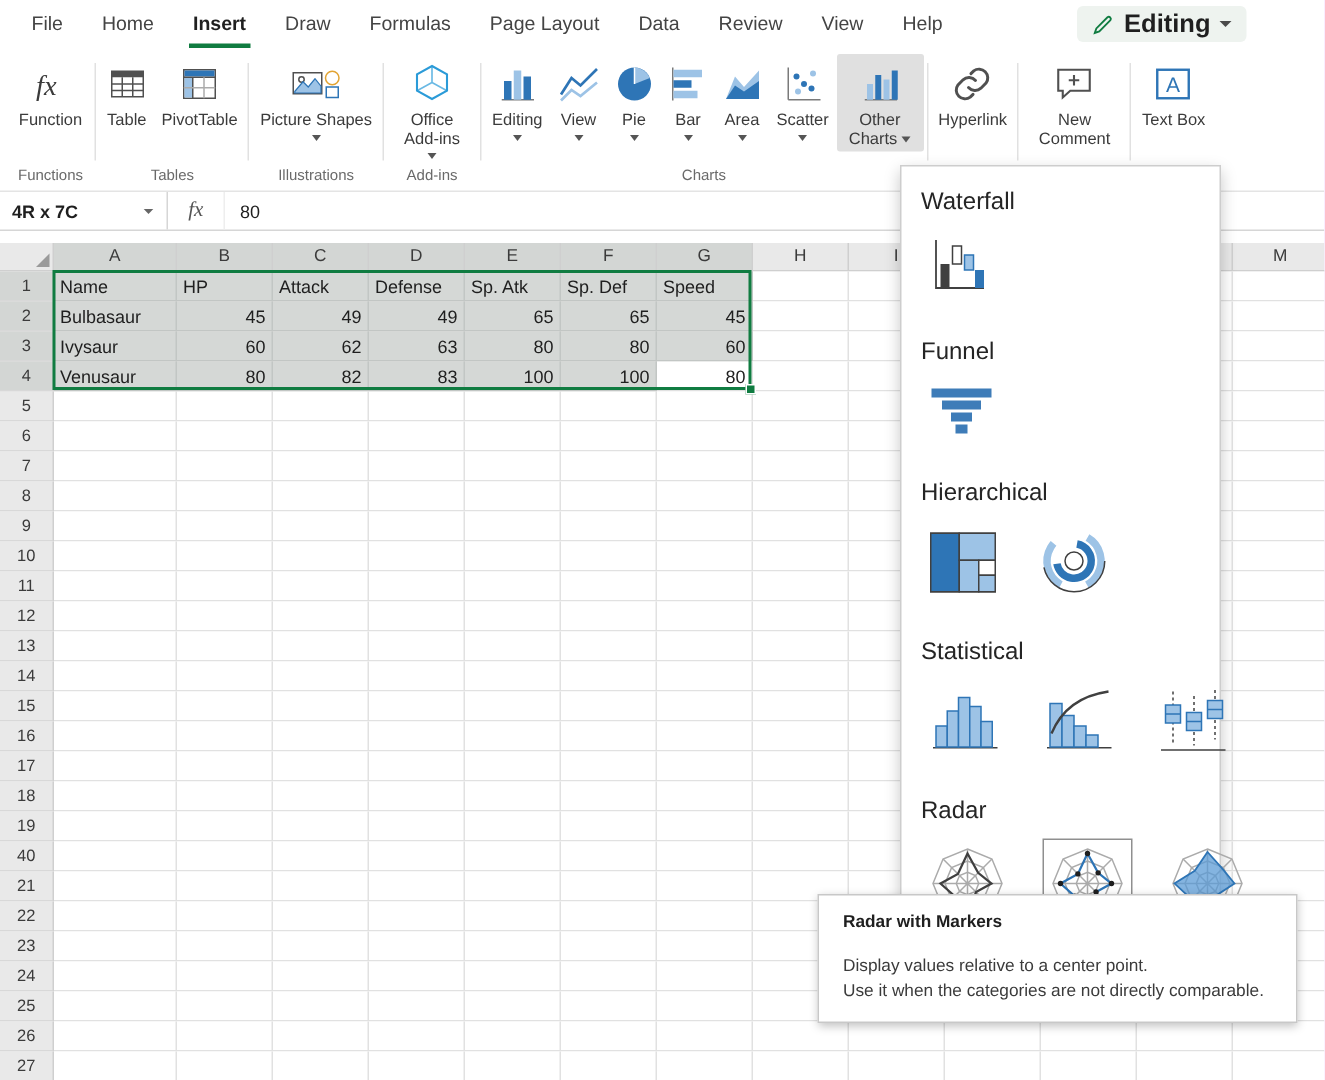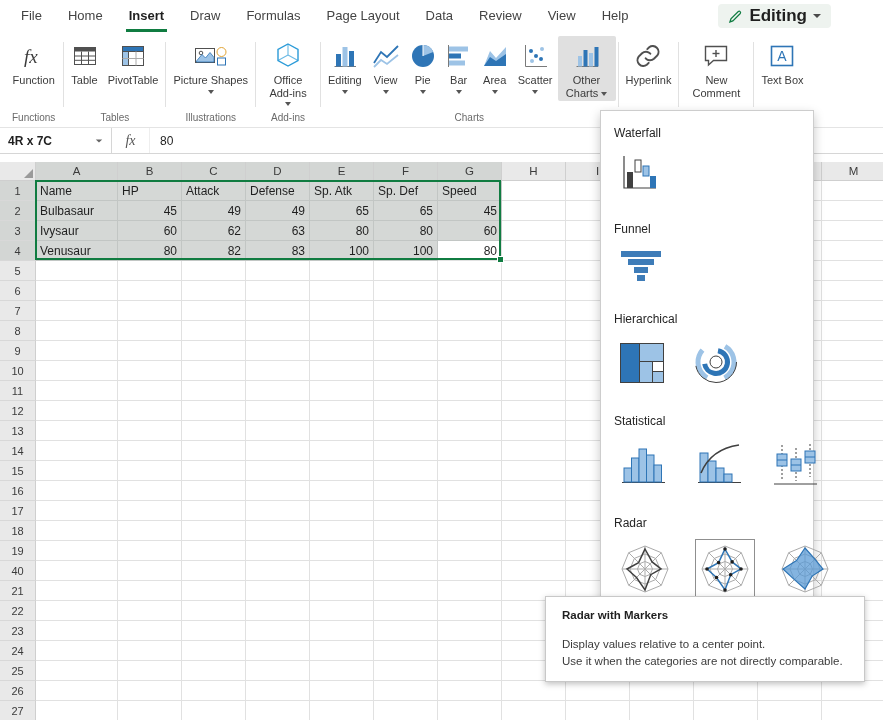--- a/index.html
+++ b/index.html
@@ -52,21 +52,21 @@
   .cell { width:64px; flex:0 0 64px; height:20px; border-right:1px solid #e1e1e1; border-bottom:1px solid #e1e1e1; font-size:12px; color:#1f1f1f; display:flex; align-items:center; padding:0 4px; overflow:hidden; white-space:nowrap; cursor:cell; background:#fff; }
   .cell.colA { width:82px; flex:0 0 82px; }
   .cell.num { justify-content:flex-end; }
   .cell.sel { background:#d5d8d6; border-color:#c2c6c4; }
   .cell.active { background:#fff; }
   .selbox { position:absolute; left:35px; top:18px; width:466px; height:80px; border:2px solid #107C41; pointer-events:none; z-index:3; }
   .fill-handle { position:absolute; right:-5px; bottom:-5px; width:7px; height:7px; background:#107C41; border:1px solid #fff; pointer-events:auto; cursor:crosshair; }
 
   
   .chartmenu { position:absolute; left:600px; top:110px; width:214px; background:#fff; border:1px solid #cdcdcd; box-shadow:0 4px 10px rgba(0,0,0,.22); z-index:10; padding-bottom:10px; }
-  .cm-label { padding:15px 0 9px 13px; font-size:12px; color:#252525; }
+  .cm-label { padding:15px 0 9px 13px; font-size:16px; color:#252525; }
   .cm-row { display:flex; align-items:flex-end; padding-left:14px; gap:20px; margin-bottom:10px; }
   .cm-item { display:flex; padding:4px; cursor:pointer; }
   .cm-item.selected { padding:3px; border:1px solid #8f8f8f; background:#fff; }
 
   
   .tooltip { position:absolute; left:545px; top:596px; width:320px; background:#fff; border:1px solid #c8c8c8; box-shadow:0 2px 6px rgba(0,0,0,.25); z-index:11; padding:12px 16px 14px; }
   .tt-title { font-size:11.5px; font-weight:700; color:#1f1f1f; margin-bottom:17px; }
   .tt-line { font-size:11.5px; color:#3b3b3b; margin-bottom:5px; }
   .tt-line:last-child { margin-bottom:0; }
 </style>

